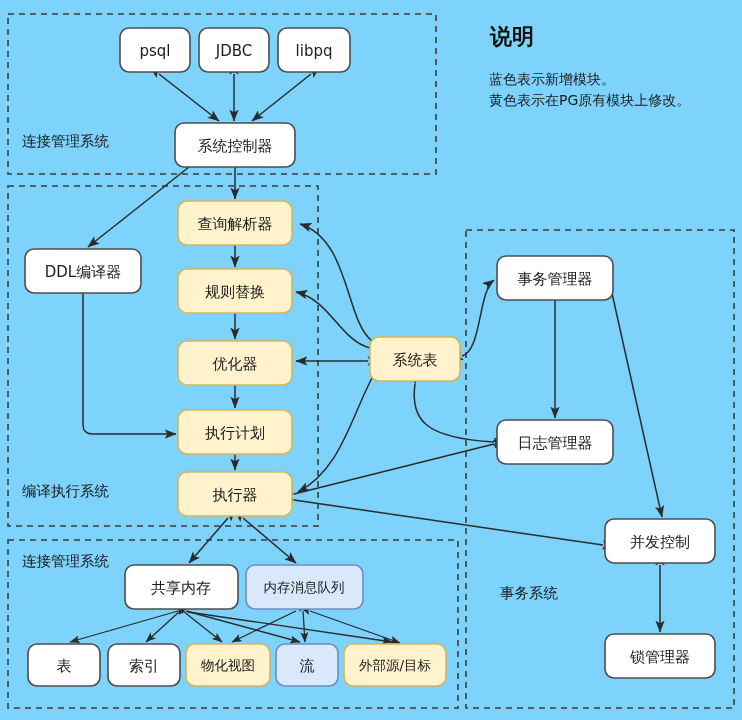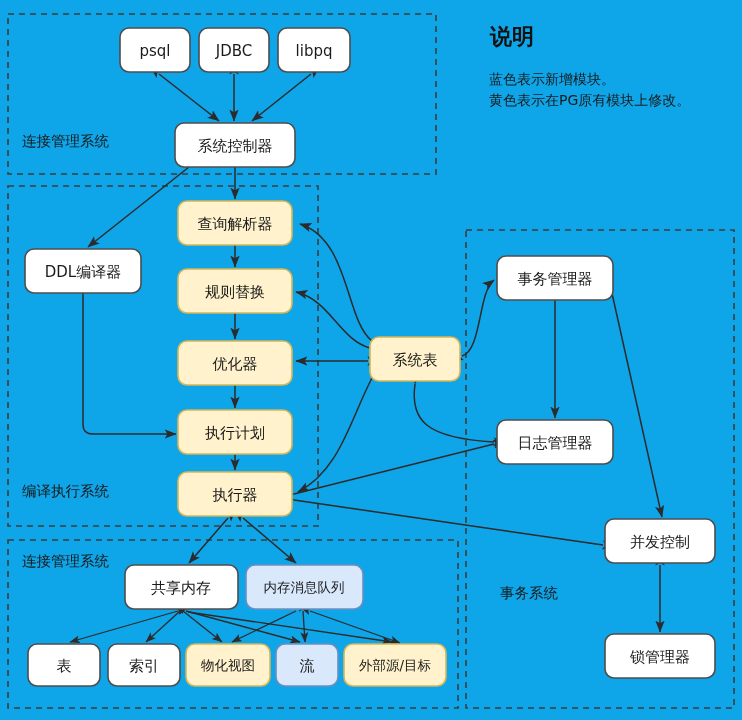--- a/index.html
+++ b/index.html
@@ -10,21 +10,21 @@
   body {
     width: 742px;
     height: 720px;
     font-family: "DejaVu Sans", "Liberation Sans", sans-serif;
     overflow: hidden;
   }
   #diagram-root {
     position: relative;
     width: 742px;
     height: 720px;
-    background: #0ea5e9;
+    background: #7dd3fc;
   }
   svg.layer {
     position: absolute;
     top: 0;
     left: 0;
     width: 742px;
     height: 720px;
   }
   .node-label {
     font-family: "DejaVu Sans", "Liberation Sans", sans-serif;

